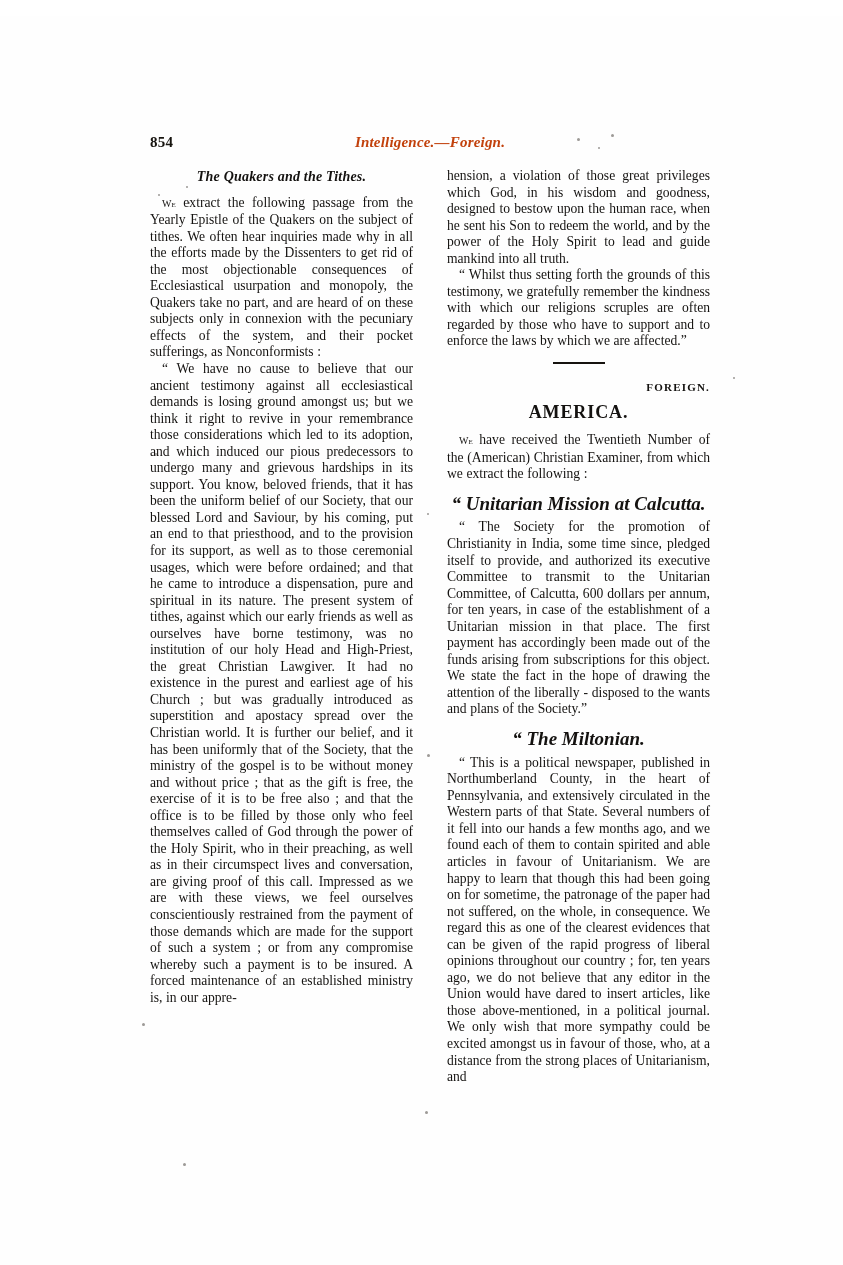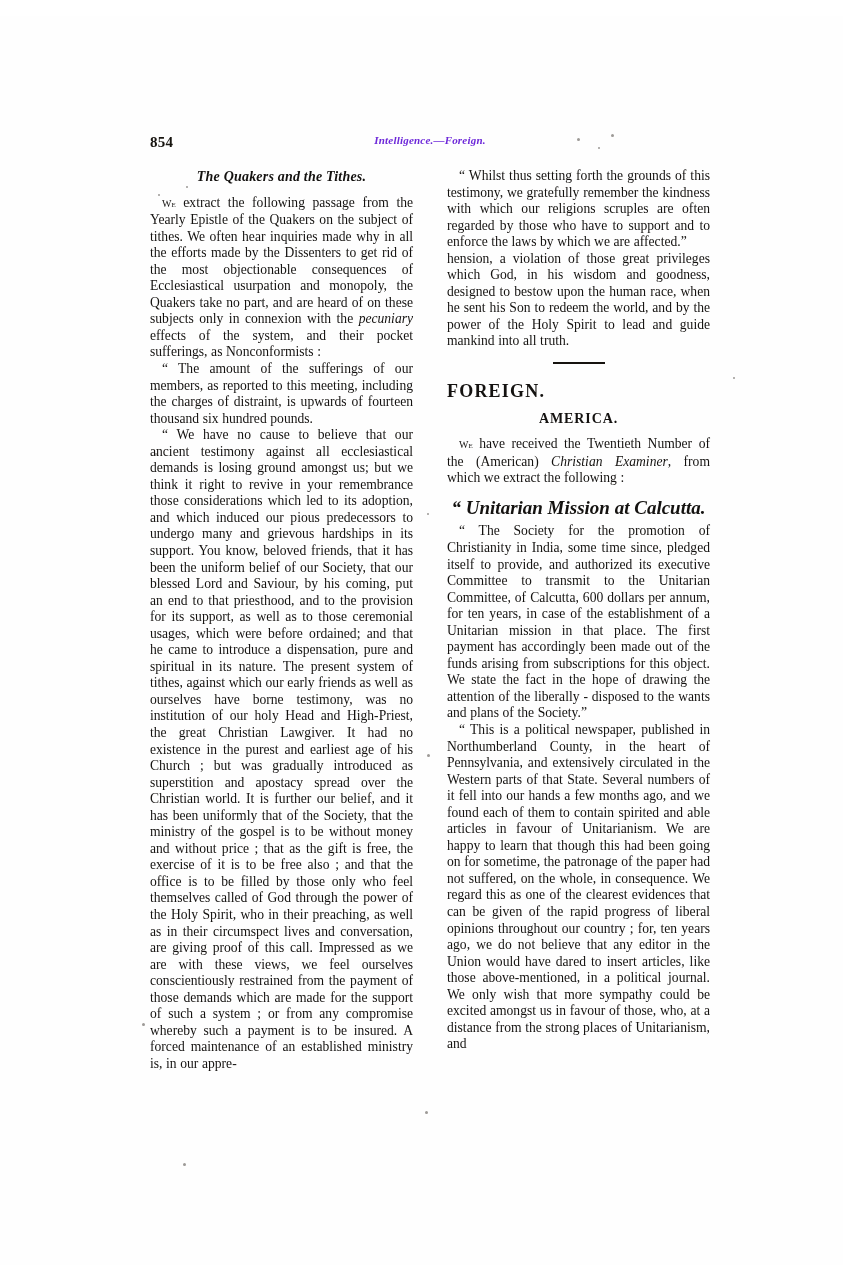--- a/index.html
+++ b/index.html
@@ -34,25 +34,25 @@
     font-weight: bold;
     letter-spacing: 0.3px;
     color: #17140f;
   }
   .head-title {
     position: absolute;
     left: 0;
     top: 0;
     width: 560px;
     text-align: center;
-    font-size: 11px;
+    font-size: 15px;
     font-style: italic;
     font-weight: bold;
     letter-spacing: 0.2px;
-    color: #6d28d9;
+    color: #c2410c;
   }
 
   
   .columns {
     position: absolute;
     left: 150px;
     top: 152px;
     width: 560px;
   }
   .col {
@@ -75,29 +75,29 @@
   .sub-title {
     text-align: center;
     font-size: 19px;
     font-style: italic;
     font-weight: bold;
     margin: 9px 0 4px 0;
     line-height: 1.25;
   }
 
   .heading-major {
-    text-align: left;
-    font-size: 18px;
+    text-align: right;
+    font-size: 11px;
     font-weight: bold;
     letter-spacing: 1.2px;
     margin: 17px 0 9px 0;
   }
   .heading-minor {
     text-align: center;
-    font-size: 14px;
+    font-size: 18px;
     font-weight: bold;
     letter-spacing: 0.9px;
     margin: 0 0 9px 0;
   }
 
   .rule {
     width: 52px;
     height: 2px;
     background: #16130f;
     margin: 12px auto 4px auto;
@@ -112,21 +112,21 @@
     word-spacing: 0.2px;
     -webkit-hyphens: none;
     hyphens: none;
   }
   p.body.noindent { text-indent: 0; }
 
   .sc {
     font-variant: small-caps;
     font-size: 10px;
   }
-  .it { font-style: italic; }
+  .it { }
 
   
   .speck {
     position: absolute;
     background: #3b3630;
     border-radius: 50%;
     opacity: 0.5;
   }
 </style>
 </head>
@@ -155,42 +155,42 @@
   <div class="speck" style="left:733px; top:361px; width:2px; height:2px;"></div>
 
   <div class="columns">
 
     <div class="col col-left">
 
       <div class="sec-title">The Quakers and the Tithes.</div>
 
       <p class="body"><span class="sc">We</span><span> extract the following passage from the Yearly Epistle of the Quakers on the subject of tithes. We often hear inquiries made why in all the efforts made by the Dissenters to get rid of the most objectionable consequences of Ecclesiastical usurpation and monopoly, the Quakers take no part, and are heard of on these subjects only in connexion with the <span class="it">pecuniary</span> effects of the system, and their pocket sufferings, as Nonconformists :</span></p>
 
-      <p class="body">“ The amount of the sufferings of our members, as reported to this meeting, including the charges of distraint, is upwards of fourteen thousand six hundred pounds.</p>
 
       <p class="body">“ We have no cause to believe that our ancient testimony against all ecclesiastical demands is losing ground amongst us; but we think it right to revive in your remembrance those considerations which led to its adoption, and which induced our pious predecessors to undergo many and grievous hardships in its support. You know, beloved friends, that it has been the uniform belief of our Society, that our blessed Lord and Saviour, by his coming, put an end to that priesthood, and to the provision for its support, as well as to those ceremonial usages, which were before ordained; and that he came to introduce a dispensation, pure and spiritual in its nature. The present system of tithes, against which our early friends as well as ourselves have borne testimony, was no institution of our holy Head and High-Priest, the great Christian Lawgiver. It had no existence in the purest and earliest age of his Church ; but was gradually introduced as superstition and apostacy spread over the Christian world. It is further our belief, and it has been uniformly that of the Society, that the ministry of the gospel is to be without money and without price ; that as the gift is free, the exercise of it is to be free also ; and that the office is to be filled by those only who feel themselves called of God through the power of the Holy Spirit, who in their preaching, as well as in their circumspect lives and conversation, are giving proof of this call. Impressed as we are with these views, we feel ourselves conscientiously restrained from the payment of those demands which are made for the support of such a system ; or from any compromise whereby such a payment is to be insured. A forced maintenance of an established ministry is, in our appre-</p>
 
     </div>
 
     <div class="col col-right">
 
+      <p class="body noindent">hension, a violation of those great privileges which God, in his wisdom and goodness, designed to bestow upon the human race, when he sent his Son to redeem the world, and by the power of the Holy Spirit to lead and guide mankind into all truth.</p>
+
       <p class="body">“ Whilst thus setting forth the grounds of this testimony, we gratefully remember the kindness with which our religions scruples are often regarded by those who have to support and to enforce the laws by which we are affected.”</p>
-
-      <p class="body noindent">hension, a violation of those great privileges which God, in his wisdom and goodness, designed to bestow upon the human race, when he sent his Son to redeem the world, and by the power of the Holy Spirit to lead and guide mankind into all truth.</p>
 
       <div class="rule"></div>
 
       <div class="heading-major">FOREIGN.</div>
       <div class="heading-minor">AMERICA.</div>
 
       <p class="body"><span class="sc">We</span><span> have received the Twentieth Number of the (American) <span class="it">Christian Examiner</span>, from which we extract the following :</span></p>
 
       <div class="sub-title">“ Unitarian Mission at Calcutta.</div>
 
       <p class="body">“ The Society for the promotion of Christianity in India, some time since, pledged itself to provide, and authorized its executive Committee to transmit to the Unitarian Committee, of Calcutta, 600 dollars per annum, for ten years, in case of the establishment of a Unitarian mission in that place. The first payment has accordingly been made out of the funds arising from subscriptions for this object. We state the fact in the hope of drawing the attention of the liberally - disposed to the wants and plans of the Society.”</p>
 
+      <div class="sub-title">“ The Miltonian.</div>
 
       <p class="body">“ This is a political newspaper, published in Northumberland County, in the heart of Pennsylvania, and extensively circulated in the Western parts of that State. Several numbers of it fell into our hands a few months ago, and we found each of them to contain spirited and able articles in favour of Unitarianism. We are happy to learn that though this had been going on for sometime, the patronage of the paper had not suffered, on the whole, in consequence. We regard this as one of the clearest evidences that can be given of the rapid progress of liberal opinions throughout our country ; for, ten years ago, we do not believe that any editor in the Union would have dared to insert articles, like those above-mentioned, in a political journal. We only wish that more sympathy could be excited amongst us in favour of those, who, at a distance from the strong places of Unitarianism, and</p>
 
     </div>
 
   </div>
 </div>
 
 </body></html>

